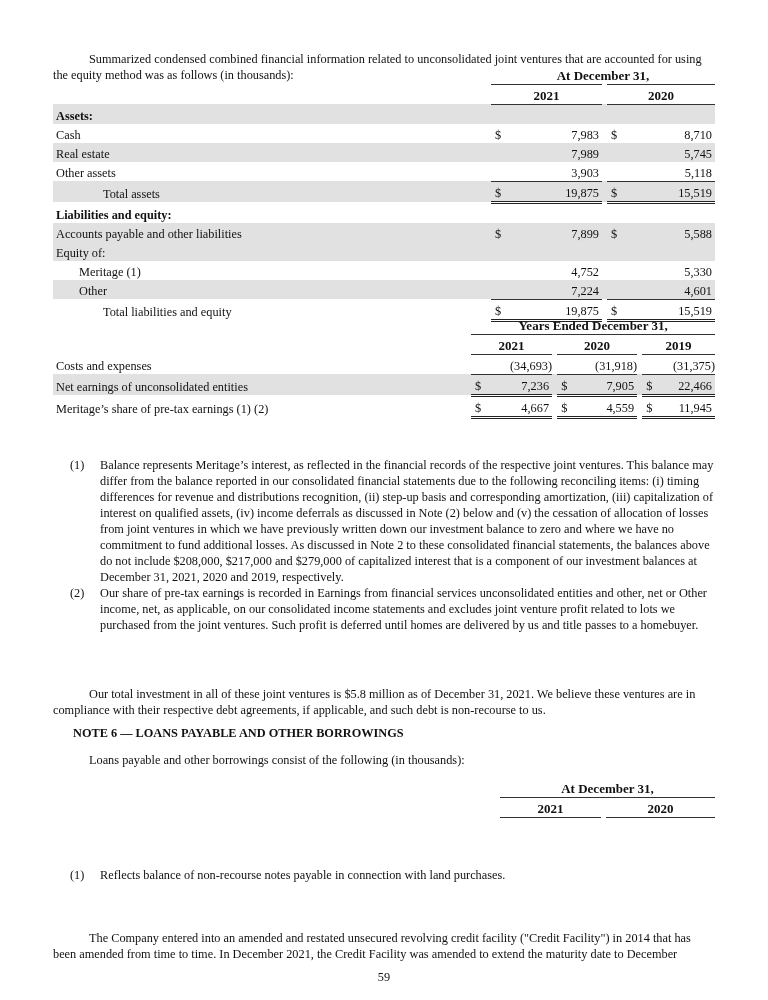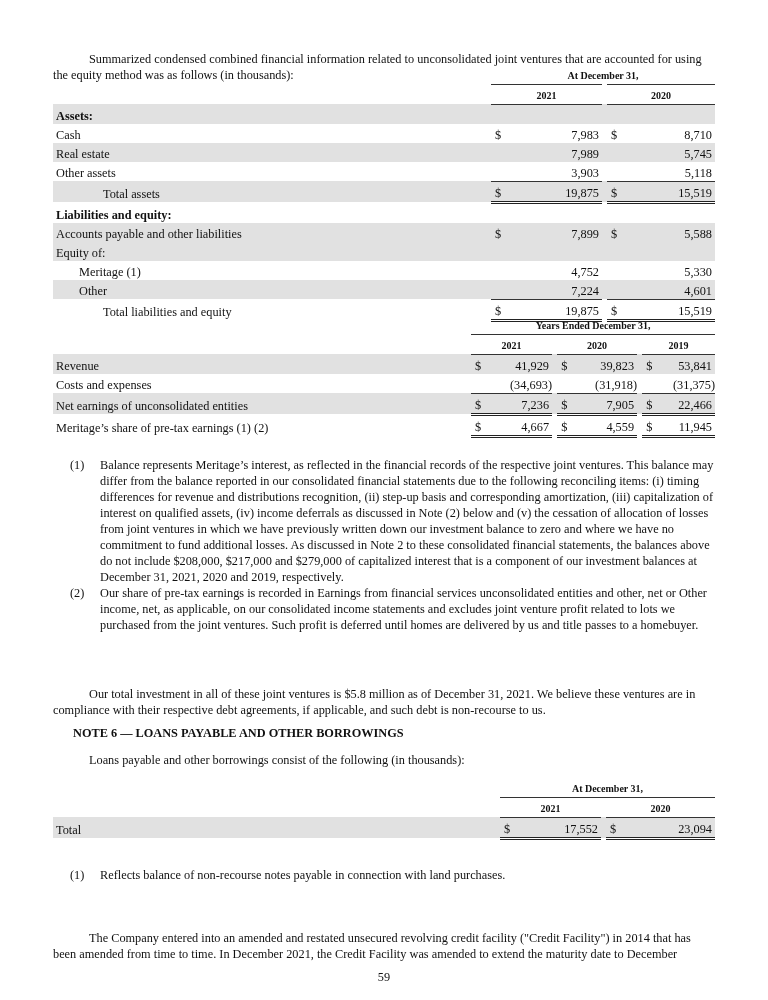--- a/index.html
+++ b/index.html
@@ -8,21 +8,21 @@
   .abs { position:absolute; }
   .para { position:absolute; left:53px; width:662px; text-indent:36px; line-height:16px;margin-top:21px; }
   .fin { position:absolute; left:53px; border-collapse:collapse; }
   .fin td { padding:0; height:19px; vertical-align:bottom; white-space:nowrap; }
   .shade { background:#e1e1e1; }
   .lbl { padding-left:3px !important; }
   .ind1 { padding-left:26px !important; }
   .ind2 { padding-left:50px !important; }
   .cur { text-align:left; padding-left:4px !important; }
   .num { text-align:right; padding-right:3px !important; }
-  .hdr { font-weight:bold; font-size:10px; text-align:center; }
+  .hdr { font-weight:bold; font-size:13px; text-align:center; }
   .bold { font-weight:bold;margin-left:20px; }
   .top1 { border-top:1.5px solid #333; }
   .top2 { border-bottom:1.5px solid #333; }
   .dbl { border-bottom:3px double #222; }
   .fn { position:absolute; left:70px; width:650px; line-height:16px; }
   .fn .mark { position:absolute; left:0; top:0; }
   .fn .txt { position:absolute; left:30px; width:618px; }
 </style>
 </head>
 <body>
@@ -146,31 +146,20 @@
     <td colspan="8" class="hdr" style="height:16px;">Years Ended December 31,</td>
   </tr>
   <tr>
     <td></td>
     <td colspan="2" class="hdr top1 top2" style="height:17px;">2021</td>
     <td class="top1"></td>
     <td colspan="2" class="hdr top1 top2">2020</td>
     <td class="top1"></td>
     <td colspan="2" class="hdr top1 top2">2019</td>
   </tr>
-  <tr class="shade">
-    <td class="lbl">Revenue</td>
-    <td class="cur">$</td>
-    <td class="num">41,929</td>
-    <td></td>
-    <td class="cur">$</td>
-    <td class="num">39,823</td>
-    <td></td>
-    <td class="cur">$</td>
-    <td class="num">53,841</td>
-  </tr>
   <tr>
     <td class="lbl">Costs and expenses</td>
     <td class="cur top2"></td>
     <td class="num top2" style="padding-right:0 !important;">(34,693)</td>
     <td></td>
     <td class="cur top2"></td>
     <td class="num top2" style="padding-right:0 !important;">(31,918)</td>
     <td></td>
     <td class="cur top2"></td>
     <td class="num top2" style="padding-right:0 !important;">(31,375)</td>
@@ -227,28 +216,20 @@
       <tr>
     <td></td>
     <td colspan="5" class="hdr" style="height:15px;">At December 31,</td>
   </tr>
   <tr>
     <td></td>
     <td colspan="2" class="hdr top1 top2" style="height:17px;">2021</td>
     <td class="top1"></td>
     <td colspan="2" class="hdr top1 top2">2020</td>
   </tr>
-  <tr class="shade">
-    <td class="lbl">Total</td>
-    <td class="cur dbl">$</td>
-    <td class="num dbl">17,552</td>
-    <td></td>
-    <td class="cur dbl">$</td>
-    <td class="num dbl">23,094</td>
-  </tr>
 </tbody>
   </table>
 
 <div class="fn" style="top:867px;">
   <span class="mark">(1)</span>
   <span class="txt">Reflects balance of non-recourse notes payable in connection with land purchases.</span>
 </div>
 
 <div class="para" style="top:909px;">The Company entered into an amended and restated unsecured revolving credit facility ("Credit Facility") in 2014 that has been amended from time to time. In December 2021, the Credit Facility was amended to extend the maturity date to December</div>
 

